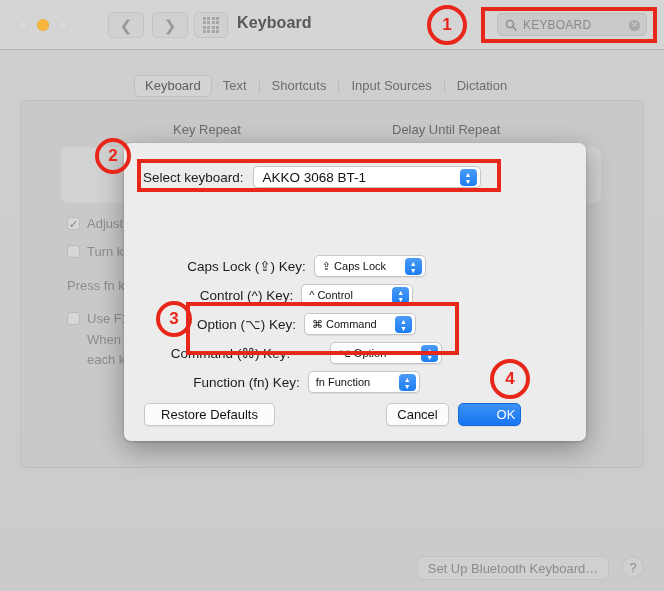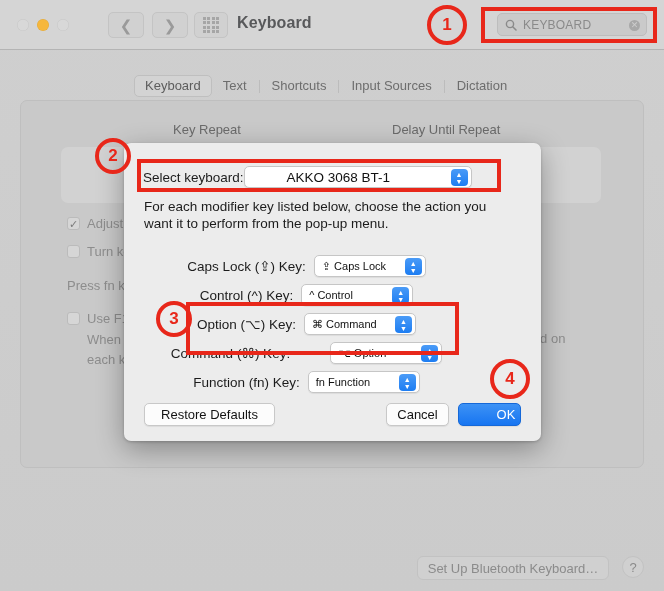--- a/index.html
+++ b/index.html
@@ -239,21 +239,21 @@
     display: flex;
     align-items: center;
     justify-content: center;
     box-sizing: border-box;
   }
 
   
   .sheet {
     position: absolute;
     left: 124px; top: 143px;
-    width: 417px; height: 298px;
+    width: 462px; height: 298px;
     background: #ececec;
     border-radius: 7px;
     box-shadow: 0 8px 28px rgba(0,0,0,0.33), 0 1px 3px rgba(0,0,0,0.2);
     box-sizing: border-box;
   }
   .sheet-row-select {
     position: absolute;
     left: 19px; top: 23px;
     display: flex;
     align-items: center;
@@ -460,30 +460,29 @@
 
   </div>
 
   <div class="wbtn" style="left:417px; top:556px; width:192px; height:24px;">Set Up Bluetooth Keyboard…</div>
   <div class="helpbtn" style="left:622px; top:556px;">?</div>
 
   <div class="sheet">
 
     <div class="sheet-row-select">
       <span class="sheet-label">Select keyboard:</span>
-      <div class="popup" style="width:228px; padding-left:33px;">
+      <div class="popup" style="width:228px; margin-left:9px;">
         <span class="value">AKKO 3068 BT-1</span>
         <span class="stepper">
           <span>▲</span>
             <span>▼</span>
         </span>
       </div>
     </div>
 
-    <div class="desc">For each modifier key listed below, choose the action you want it to perform from the pop-up menu.</div>
 
     <div class="mod-row" style="top:112px;">
       <span class="mod-label">Caps Lock (⇪) Key:</span>
       <div class="popup mod-popup">
         <span class="value">⇪ Caps Lock</span>
         <span class="stepper">
           <span>▲</span>
             <span>▼</span>
         </span>
       </div>

